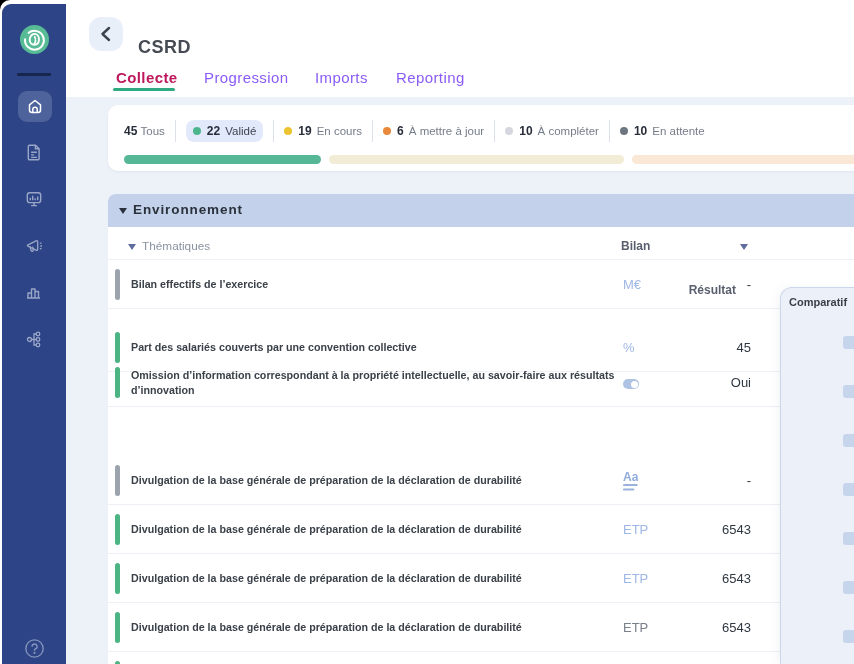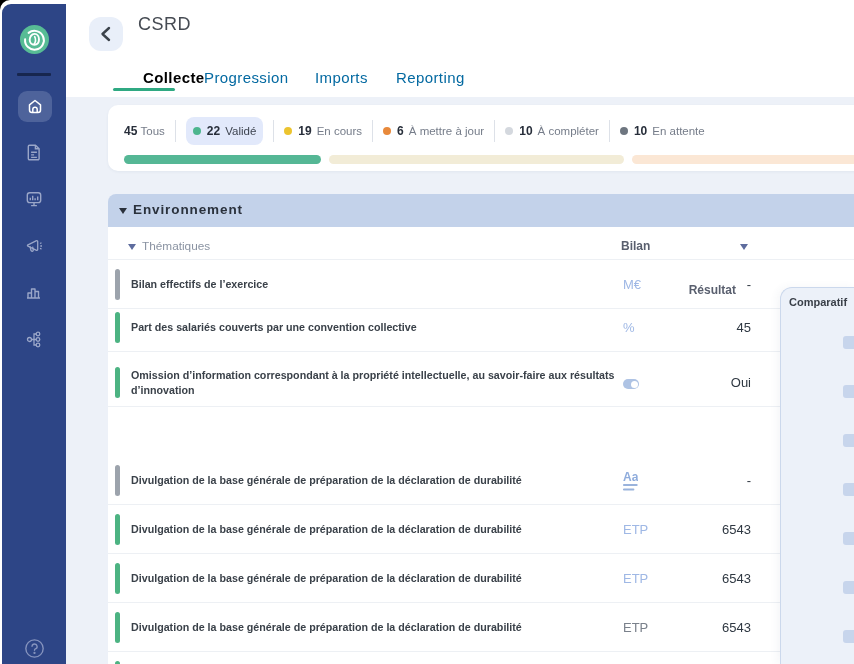--- a/index.html
+++ b/index.html
@@ -9,33 +9,33 @@
   
   .sidebar { position:absolute; left:2px; top:4px; bottom:0; width:64px; background:#2D4586; border-top-left-radius:9px; }
   .logo { position:absolute; left:18px; top:21px; width:29px; height:29px; border-radius:50%; background:#57BC95; }
   .sb-div { position:absolute; left:15px; top:69px; width:34px; height:2.5px; background:#17264E; border-radius:1px; }
   .navbtn { position:absolute; left:16px; top:87px; width:34px; height:31px; background:#4E639B; border-radius:9px; }
   .sb-ic { position:absolute; left:50%; transform:translateX(-50%); width:17px; height:17px; }
   .help { position:absolute; left:22px; bottom:5px; width:21px; height:21px; }
   
   .header { position:absolute; left:66px; top:0; right:0; height:97px; background:#fff; }
   .backbtn { position:absolute; left:23px; top:17px; width:34px; height:34px; background:#E9EFF9; border-radius:12px; }
-  .title { position:absolute; left:72px; top:14px; font-size:18px; font-weight:normal; color:#464B53; letter-spacing:0.5px; }
-  .tab { position:absolute; top:69px; font-size:15px; color:#0369a1; letter-spacing:0.4px; }
-  .tab.active { font-weight:bold; color:#000000;margin-left:27px; }
+  .title { position:absolute; left:72px; top:37px; font-size:18px; font-weight:bold; color:#464B53; letter-spacing:0.5px; }
+  .tab { position:absolute; top:69px; font-size:15px; color:#8b5cf6; letter-spacing:0.4px; }
+  .tab.active { font-weight:bold; color:#be185d; }
   .tab-underline { position:absolute; left:47px; top:88px; width:62px; height:3px; background:#2FA982; border-radius:2px; }
   
   .main { position:absolute; left:66px; top:97px; right:0; bottom:0; background:#EDF1F8; }
   .filter-card { position:absolute; left:42px; top:8px; right:-12px; height:66px; background:#fff; border-radius:10px; box-shadow:0 1px 3px rgba(40,60,110,0.06); }
   .frow { position:absolute; left:16px; top:15px; height:22px; display:flex; align-items:center; font-size:11.5px; color:#757C89; white-space:nowrap; }
   .frow b { color:#272E3A; font-weight:bold; font-size:12px; }
   .sp { display:inline-block; width:5px; }
   .dot { display:inline-block; width:8px; height:8px; border-radius:50%; margin-right:6px; }
   .fsep { width:1px; height:22px; background:#DDE1E8; margin:0 10px; }
-  .pill { display:flex; align-items:center; background:#E2E9FB; border-radius:8px; height:22px; padding:14px 7px; }
+  .pill { display:flex; align-items:center; background:#E2E9FB; border-radius:8px; height:22px; padding:8px 7px; }
   .pbar { position:absolute; left:16px; right:0; top:50px; height:9px; display:flex; }
   .pbar div { height:9px; border-radius:4.5px; }
   
   .envbar { position:absolute; left:42px; top:97px; right:0; height:49px; background:#C3D2EA; border-top-left-radius:8px; }
   .envbar span { position:absolute; left:25px; top:8px; font-size:13.5px; font-weight:bold; color:#2A313C; letter-spacing:0.9px; }
   .env-tri { position:absolute; left:11px; top:14px; width:0; height:0; border-left:4.5px solid transparent; border-right:4.5px solid transparent; border-top:6px solid #2A313C; }
   .table { position:absolute; left:42px; top:130px; right:0; bottom:0; background:#fff; }
   .thead { position:absolute; left:0; top:0; right:0; height:33px; border-bottom:1px solid #EDF0F4; }
   .th-them { position:absolute; left:34px; top:12px; font-size:11.8px; font-weight:normal; color:#8A93A2; }
   .them-tri { position:absolute; left:20px; top:17px; width:0; height:0; border-left:4.5px solid transparent; border-right:4.5px solid transparent; border-top:6px solid #5E6C9E; }
@@ -155,21 +155,21 @@
         <div class="th-type">Bilan</div>
         <div class="th-res">Résultat</div>
           <div class="res-tri"></div>
       </div>
       <div class="row" style="top:33px">
         <div class="rbar x"></div>
         <div class="rlabel">Bilan effectifs de l’exercice</div>
         <div class="rtype">M€</div>
         <div class="rres">-</div>
       </div>
-      <div class="row" style="top:76px">
+      <div class="row" style="top:96px">
         <div class="rbar g"></div>
         <div class="rlabel">Part des salariés couverts par une convention collective</div>
         <div class="rtype">%</div>
         <div class="rres">45</div>
       </div>
       <div class="row" style="top:131px">
         <div class="rbar g"></div>
         <div class="rlabel">Omission d’information correspondant à la propriété intellectuelle, au savoir-faire aux résultats<br>d’innovation</div>
         <div class="rtype">
             <span class="toggle"></span>

